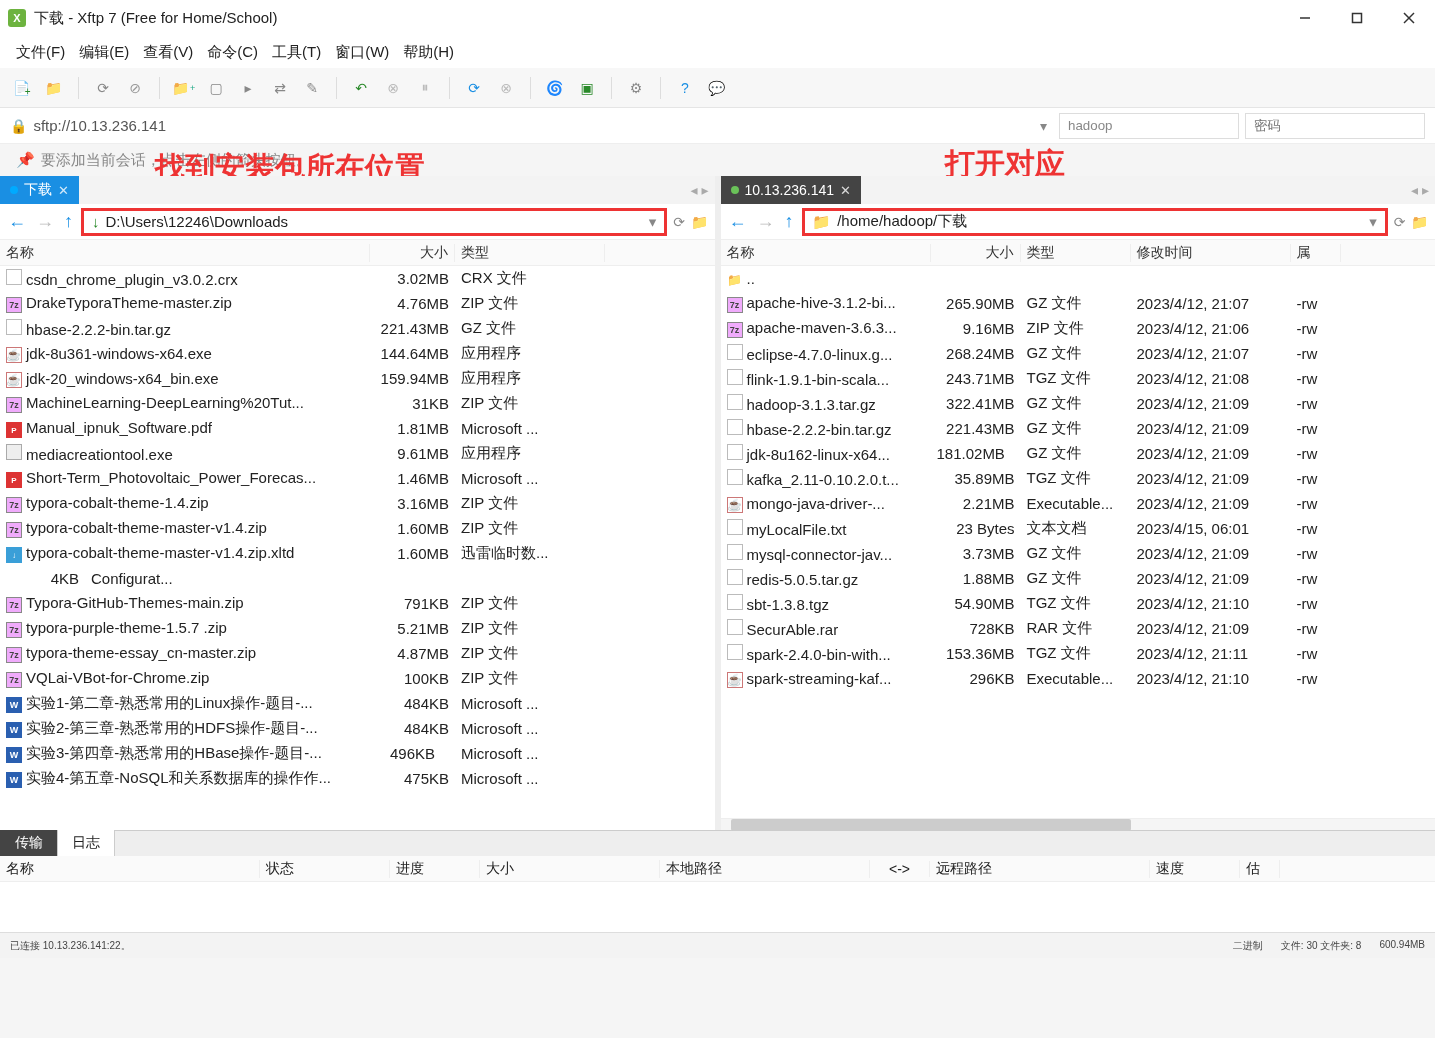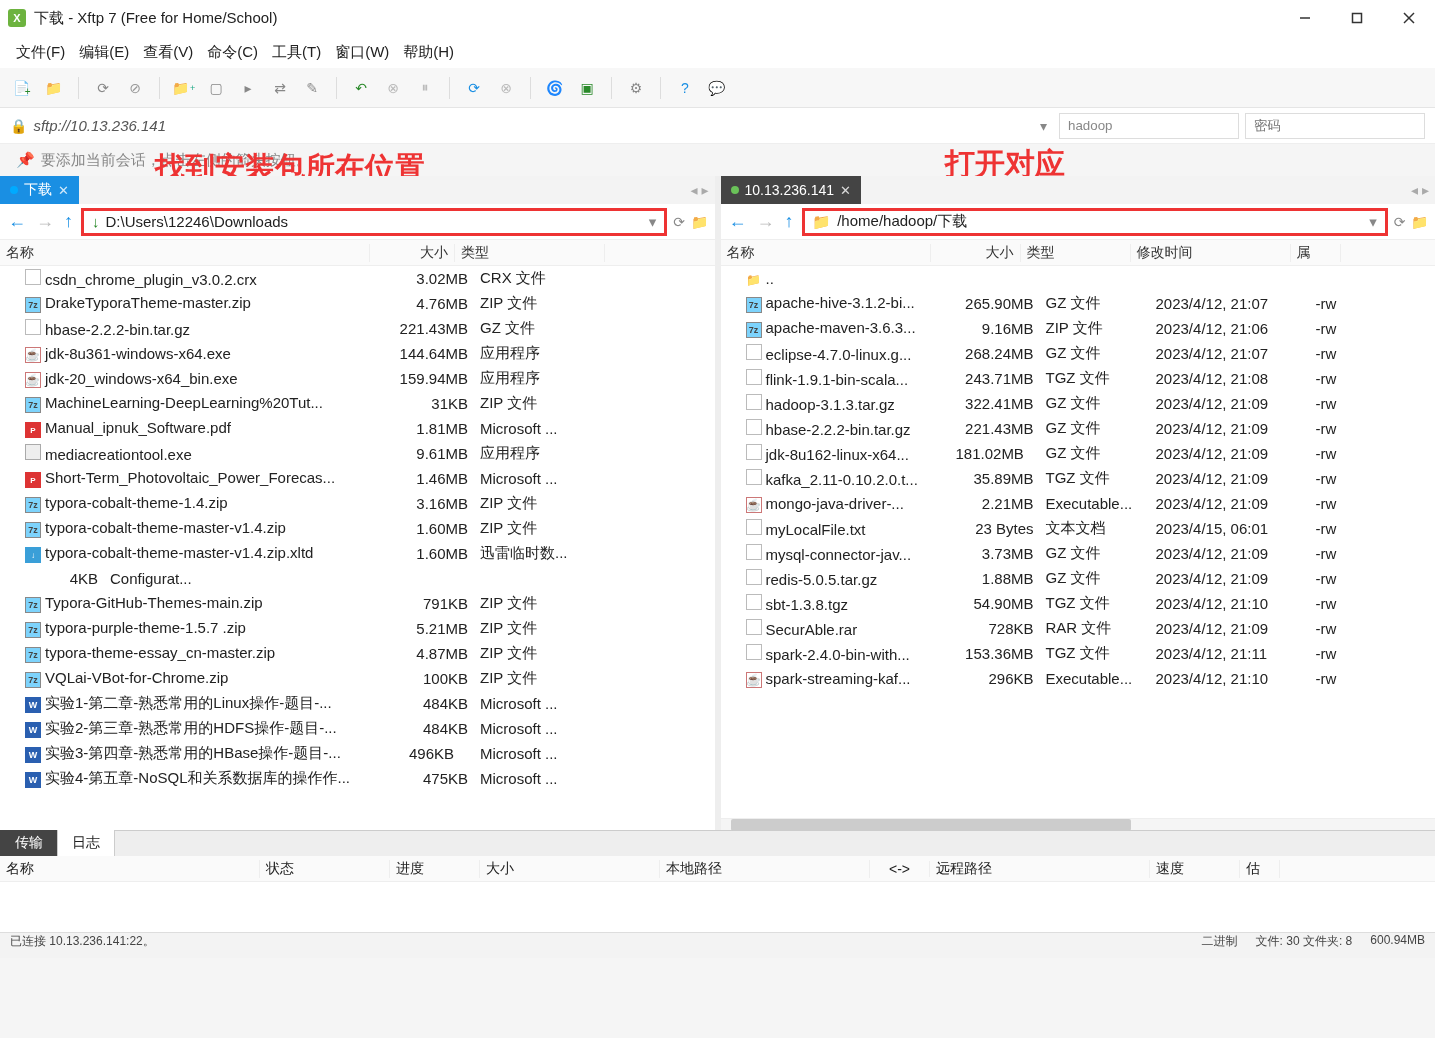--- a/index.html
+++ b/index.html
@@ -10,21 +10,21 @@
 .winbtns { display: flex; }
 .winbtn { width: 52px; height: 36px; display: flex; align-items: center; justify-content: center; color: #333; }
 .winbtn svg { width: 12px; height: 12px; }
 .menubar { height: 32px; background: #fff; display: flex; align-items: center; padding-left: 16px; gap: 14px; font-size: 15px; }
 .menubar span { cursor: default; }
 .toolbar { height: 40px; background: #f7f7f7; border-bottom: 1px solid #e5e5e5; display: flex; align-items: center; padding: 0 10px; gap: 8px; }
 .tbtn { width: 24px; height: 24px; display: flex; align-items: center; justify-content: center; }
 .tsep { width: 1px; height: 22px; background: #ddd; margin: 0 4px; }
 .addrrow { height: 36px; background: #fff; display: flex; align-items: center; padding: 0 10px; gap: 6px; border-bottom:1px solid #eee;}
 .lock { color:#d9a05a; }
-.addr { flex: 1; color: #555; font-size: 15px; font-style: italic; }
+.addr { flex: 1; color: #555; font-size: 15px; }
 .addrdrop { color:#888; padding:0 6px; }
 .userbox,.pwdbox { width: 180px; height: 26px; border: 1px solid #ddd; padding: 2px 8px; color:#888; background:#fff; }
 .hintrow { height: 32px; display: flex; align-items: center; padding-left: 16px; color: #888; font-size: 15px; position:relative; }
 .pin { color:#d56; margin-right:6px; }
 .panes { display: flex; height: 654px; position: relative; }
 .pane { flex: 1; display: flex; flex-direction: column; min-width: 0; background:#fff; }
 .splitter { width: 6px; background: #eee; cursor: col-resize; }
 .tabrow { height: 28px; display: flex; align-items: center; background: #f3f3f3; }
 .tab { height: 28px; display: flex; align-items: center; padding: 0 10px; font-size: 14px; gap: 6px; }
 .tab.active-blue { background: #1a8fe3; color: #fff; }
@@ -34,41 +34,41 @@
 .tabx { font-size: 13px; opacity:.8; }
 .tabnav { margin-left: auto; display:flex; gap:4px; padding-right:6px; color:#aaa; }
 .navbar { height: 36px; display: flex; align-items: center; padding: 0 6px; gap: 6px; border-bottom:1px solid #eee; }
 .navarrow { color:#1a8fe3; font-size: 18px; padding:0 2px; }
 .navarrow.dim { color:#bbb; }
 .pathbox { flex: 1; height: 28px; display:flex; align-items:center; padding: 0 8px; font-size: 15px; gap:6px; }
 .pathbox.red { border: 3px solid #e33; }
 .folder-icon { color:#e8b556; }
 .colhead { height: 26px; display: flex; align-items: center; background: #fafafa; border-bottom: 1px solid #eee; font-size: 14px; color:#333; }
 .ch { padding: 0 6px; border-right: 1px solid #eee; overflow:hidden; white-space:nowrap; }
-.filelist { flex: 1; overflow-y: auto; overflow-x: auto; font-size: 15px; padding-left: 19px; }
+.filelist { flex: 1; overflow-y: auto; overflow-x: auto; font-size: 15px; }
 .frow { height: 25px; display: flex; align-items: center; white-space: nowrap; }
 .fcell { padding: 0 6px; overflow: hidden; text-overflow: ellipsis; }
 .ficon { width:16px; height:16px; display:inline-flex;align-items:center;justify-content:center; margin-right:4px; font-size:12px; }
-.i-7z { background:#7dd3fc;border:1px solid #888;color:#444;font-size:9px;font-weight:bold; }
+.i-7z { background:#f0abfc;border:1px solid #888;color:#444;font-size:9px;font-weight:bold; }
 .i-file { border:1px solid #bbb;background:#fff; }
 .i-pdf { background:#d33;color:#fff;font-size:8px;font-weight:bold; }
 .i-exe { background:#eee;border:1px solid #aaa; }
 .i-word { background:#2a5fb0;color:#fff;font-size:9px;font-weight:bold; }
 .i-java { background:#fff;border:1px solid #c77; }
 .i-folder { color:#e8b556; }
 .i-xltd { background:#3a9fd8;color:#fff;font-size:8px; }
 .redbox { border: 3px solid #e33; position: absolute; pointer-events: none; }
 .redtext { color: #e33; font-weight: bold; position: absolute; pointer-events:none; }
 .arrow-line { position:absolute; pointer-events:none; }
 .bottom-tabs { height: 26px; background:#eee; display:flex; align-items:flex-end; border-top:1px solid #ccc; }
 .btab { padding: 4px 14px; font-size: 14px; background:#fff; border:1px solid #ccc; border-bottom:none; margin-right:-1px; }
 .btab.active { background:#444;color:#fff;border-color:#444; }
 .transfer-head { height: 26px; display:flex; align-items:center; background:#fafafa; border-bottom:1px solid #eee; font-size:14px; }
 .transfer-body { flex:1; background:#fff; }
-.statusbar { height: 26px; background:#f3f3f3; border-top:1px solid #ddd; display:flex; padding:0 10px; font-size:12px; color:#444; justify-content:space-between; }
+.statusbar { height: 26px; background:#f3f3f3; border-top:1px solid #ddd; display:flex; align-items:center; padding:0 10px; font-size:10px; color:#444; justify-content:space-between; }
 .stat-right { display:flex; gap:18px; }
 .down-icon { color:#2a8a2a; font-weight:bold; }
 .scrolltrack { height:12px; background:#f5f5f5; border-top:1px solid #eee; position:relative; }
 .scrollthumb { position:absolute; height:12px; background:#ccc; border-radius:2px; }
 </style>
 </head>
 <body>
 
 <div class="titlebar">
   <span class="icon">X</span>

